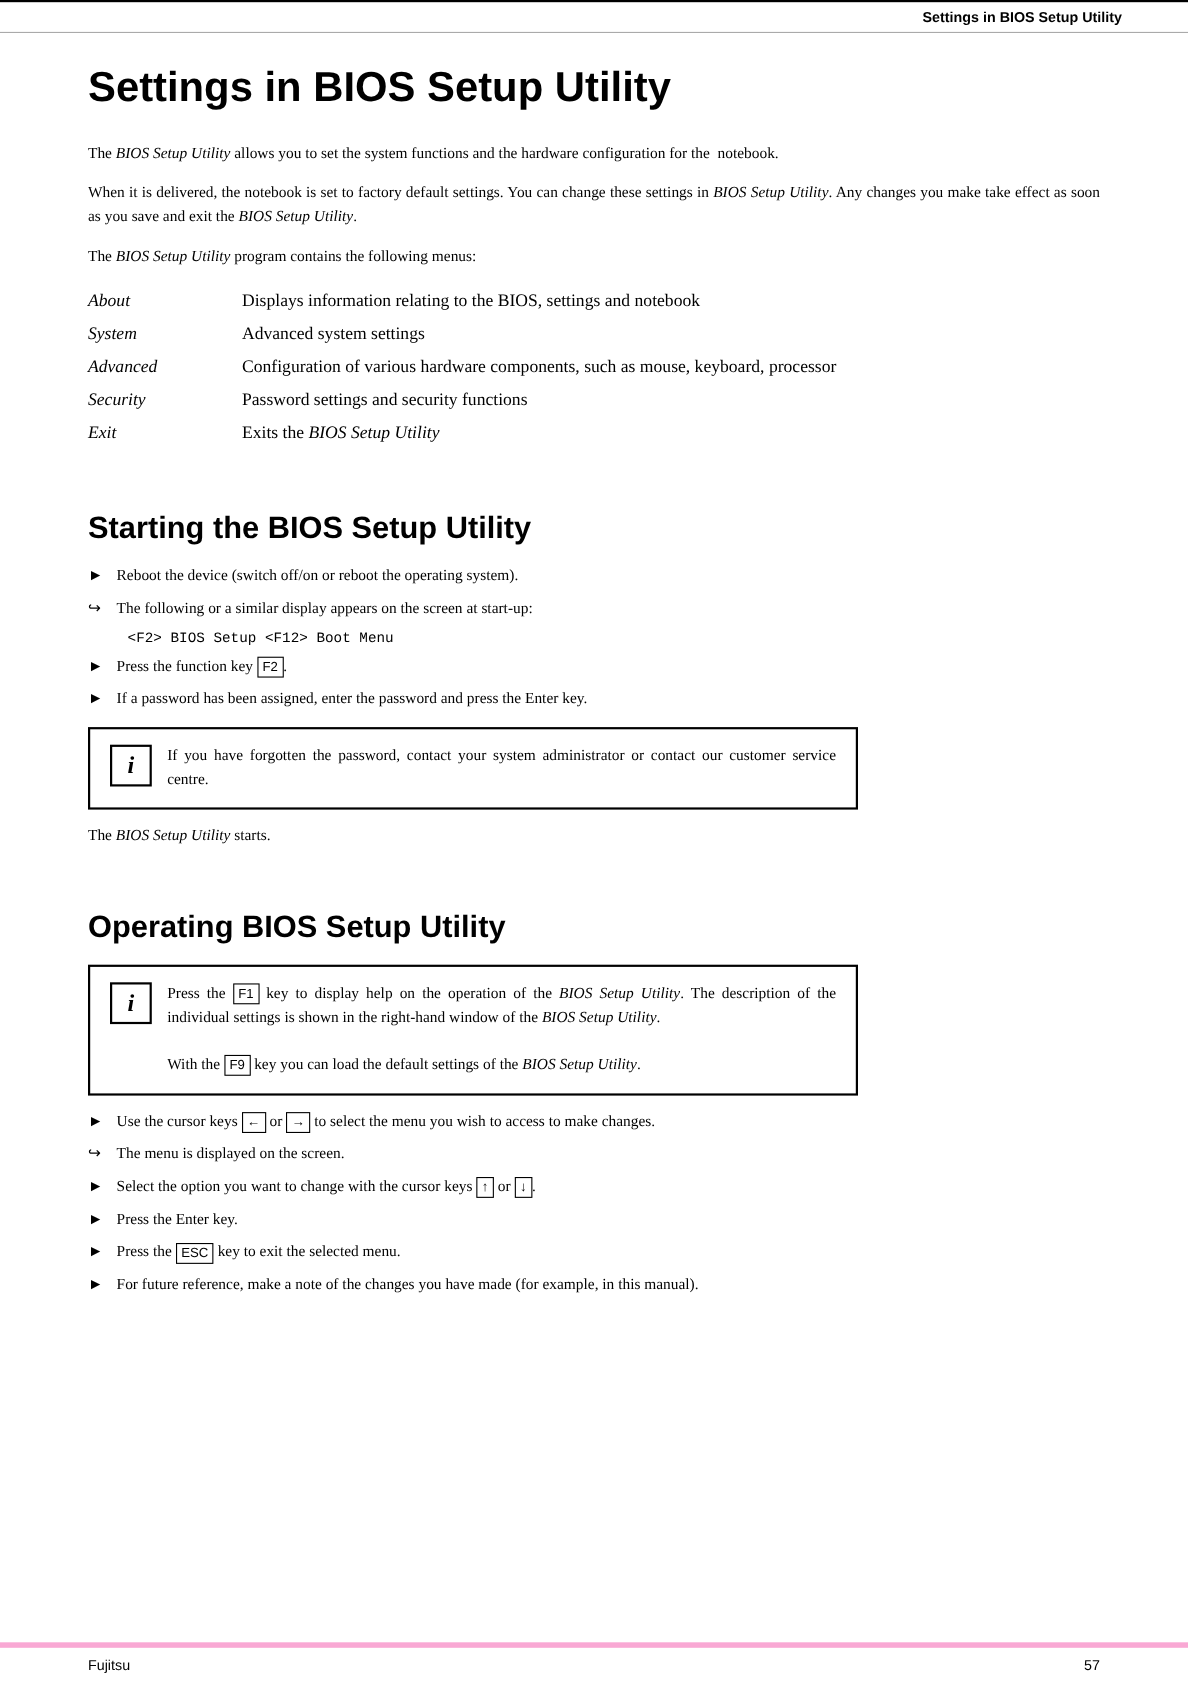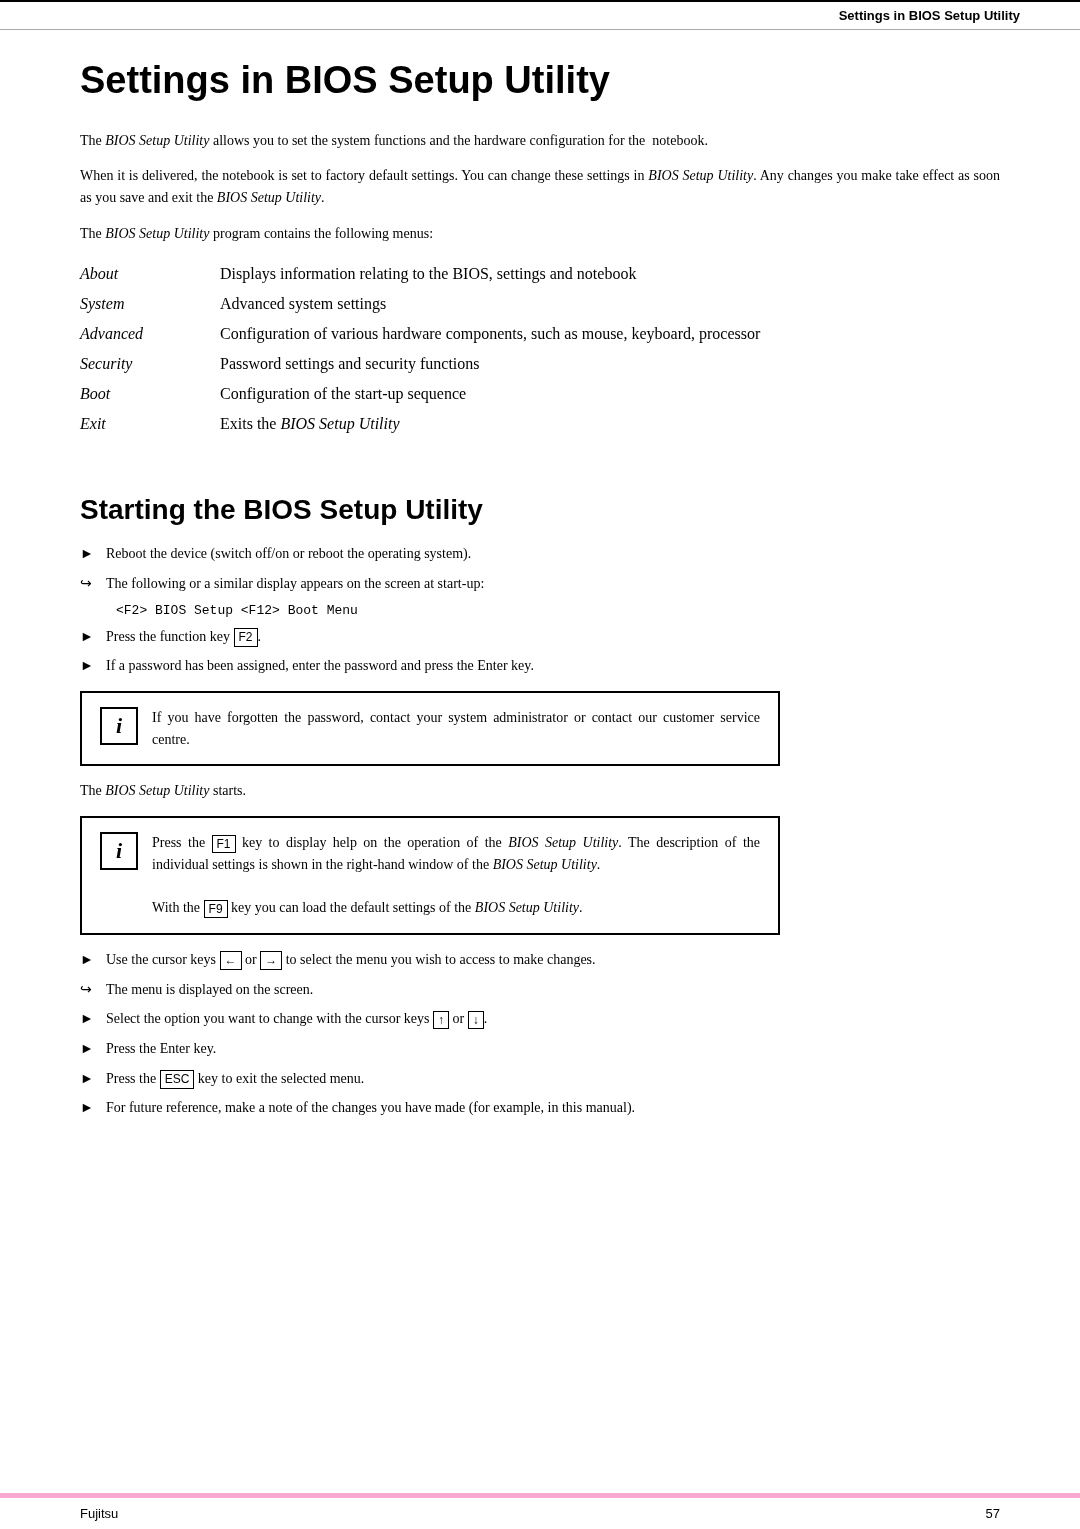--- a/index.html
+++ b/index.html
@@ -252,24 +252,20 @@
         </tr>
         <tr>
           <td><em>Advanced</em></td>
           <td>Configuration of various hardware components, such as mouse, keyboard, processor</td>
         </tr>
         <tr>
           <td><em>Security</em></td>
           <td>Password settings and security functions</td>
         </tr>
         <tr>
-          <td><em>Boot</em></td>
-          <td>Configuration of the start-up sequence</td>
-        </tr>
-        <tr>
           <td><em>Exit</em></td>
           <td>Exits the <em>BIOS Setup Utility</em></td>
         </tr>
       </tbody>
     </table>
 
     <h2 class="section-title">Starting the BIOS Setup Utility</h2>
 
     <ul class="bullet-list">
       <li>
@@ -299,20 +295,21 @@
       <div class="info-icon-cell">
         <div class="info-icon-box">i</div>
       </div>
       <div class="info-text">If you have forgotten the password, contact your system administrator or contact our customer service centre.</div>
     </div>
 
     <p class="para">
       The <em>BIOS Setup Utility</em> starts.
     </p>
 
+    <h2 class="section-title">Operating BIOS Setup Utility</h2>
 
     <div class="info-box">
       <div class="info-icon-cell">
         <div class="info-icon-box">i</div>
       </div>
       <div class="info-text">
         Press the <span class="key">F1</span> key to display help on the operation of the <em>BIOS Setup Utility</em>. The description of the individual settings is shown in the right-hand window of the <em>BIOS Setup Utility</em>.<br><br>
         With the <span class="key">F9</span> key you can load the default settings of the <em>BIOS Setup Utility</em>.
       </div>
     </div>

